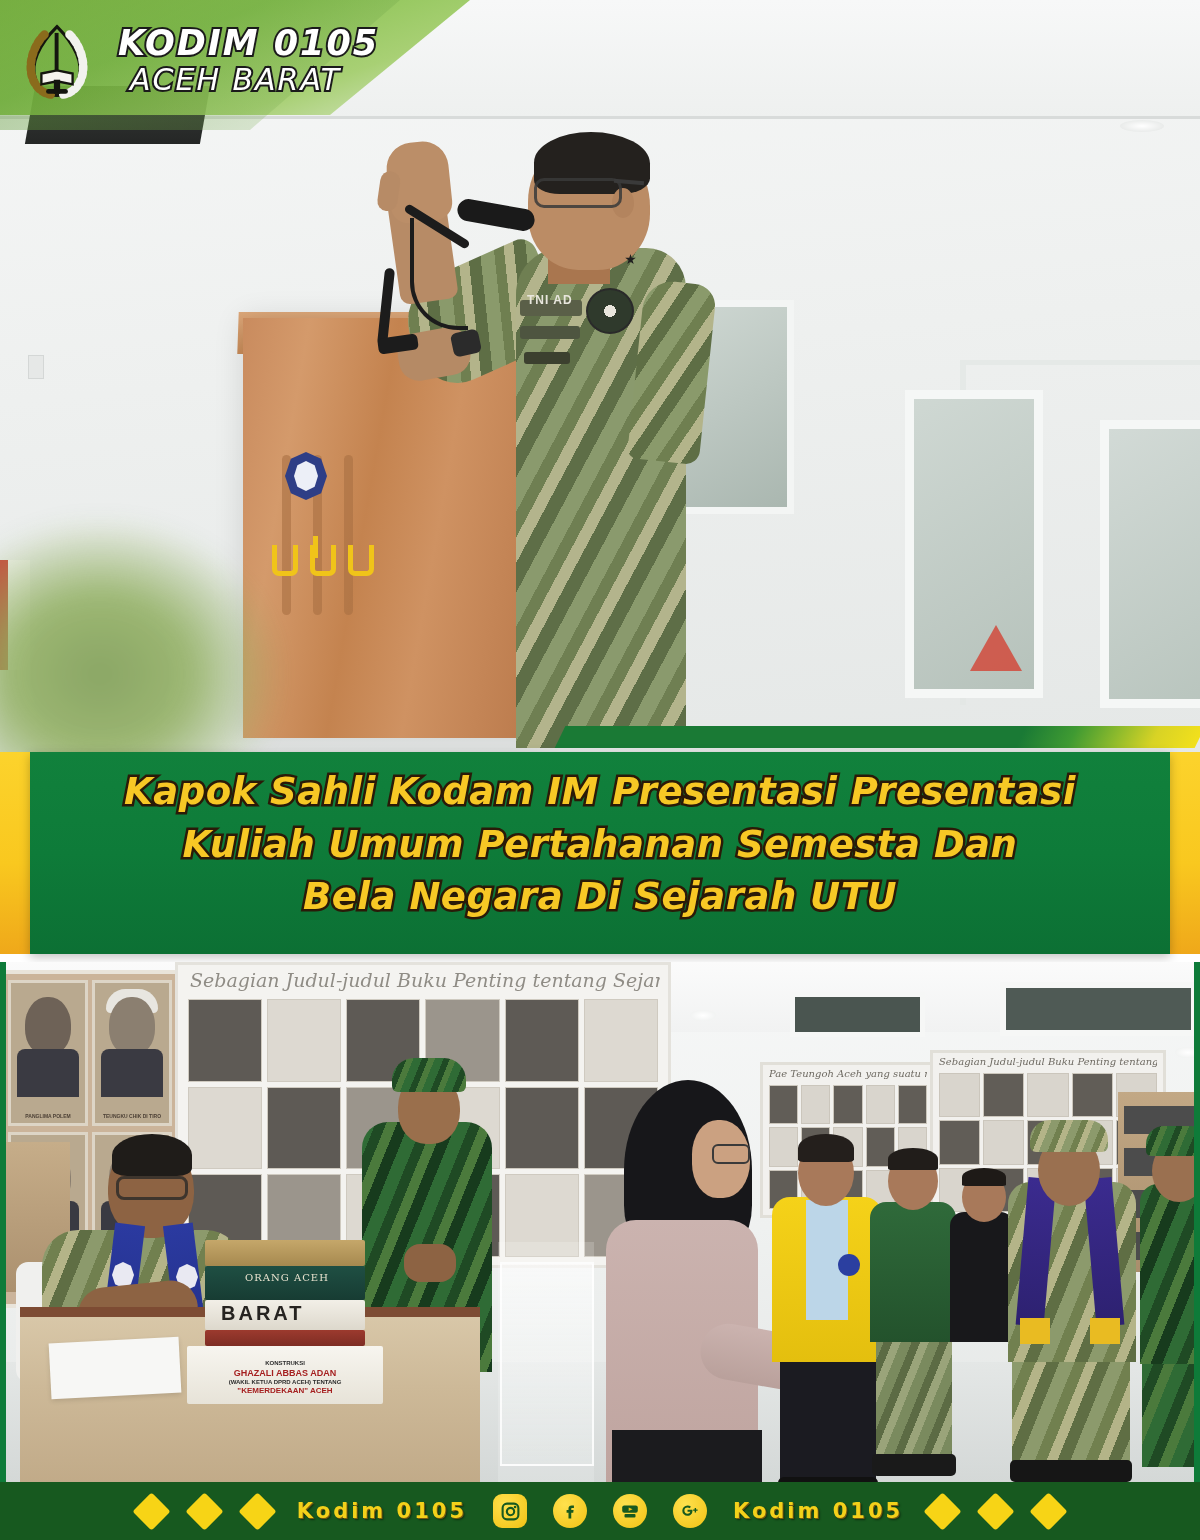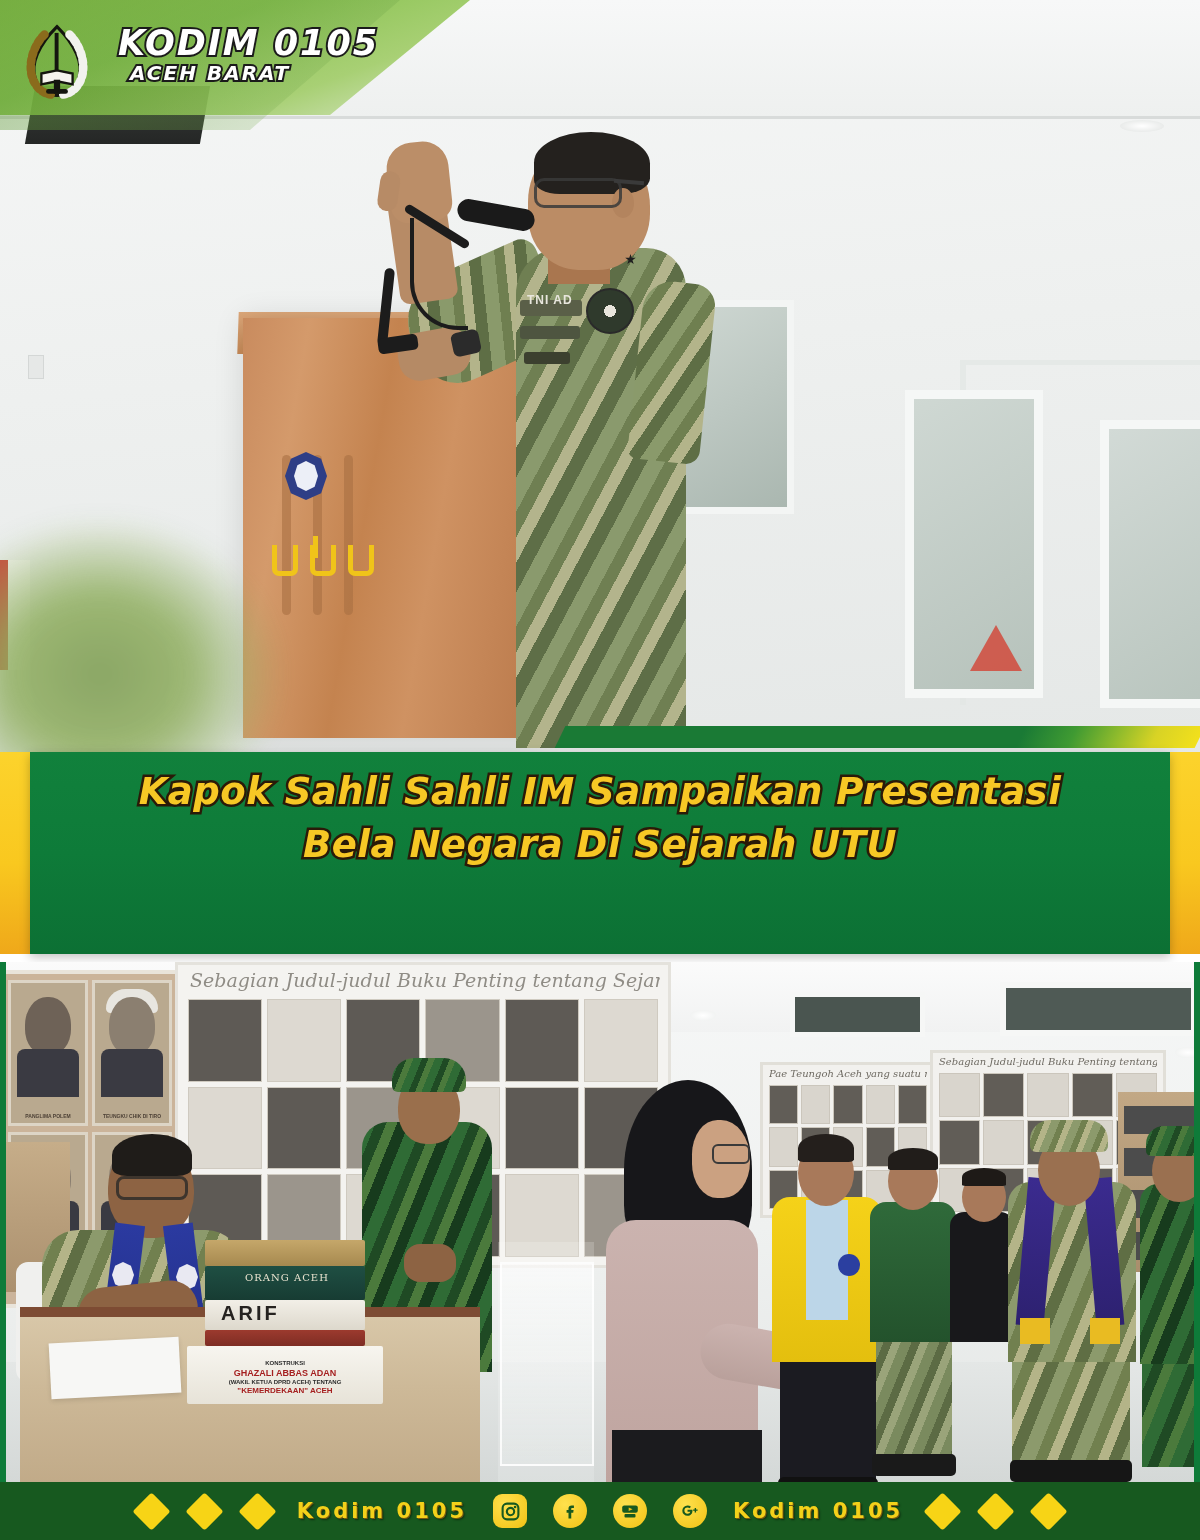--- a/index.html
+++ b/index.html
@@ -175,21 +175,21 @@
     position:absolute;left:18px;top:22px;width:78px;height:78px;
   }
   .brand-txt{position:absolute;left:118px;top:26px;width:320px;}
   .brand-l1{
     font-size:35px;font-weight:700;line-height:1;color:#ffffff;font-style:italic;
     letter-spacing:2px;
     -webkit-text-stroke:4px #1b1b1b;paint-order:stroke fill;
     font-family:"DejaVu Sans", sans-serif;
   }
   .brand-l2{
-    font-size:20px;font-weight:700;line-height:1.25;color:#ffffff;font-style:italic;
+    font-size:30px;font-weight:400;line-height:1.25;color:#ffffff;font-style:italic;
     letter-spacing:2px;padding-left:12px;
     -webkit-text-stroke:4px #1b1b1b;paint-order:stroke fill;
     font-family:"DejaVu Sans", sans-serif;
   }
 
   
   .band-top{
     position:absolute;left:560px;top:726px;width:640px;height:22px;
     background:linear-gradient(90deg,#1a7a35 0%,#1a7a35 72%,#3f9a32 80%,#8fbb2c 87%,#d8d325 93%,#f2e01c 100%);
     transform:skewX(-26deg);
@@ -482,21 +482,22 @@
     <div class="brand-l2">ACEH BARAT</div>
   </div>
 
   <div class="band-top"></div>
 
   <div class="banner-wrap">
     <div class="banner-yellow-l"></div>
     <div class="banner-yellow-r"></div>
     <div class="banner-green">
       <div class="banner-title">
-        <span class="tl">Kapok Sahli Sahli IM Sampaikan Presentasi</span>
+        <span class="tl">Kapok Sahli Kodam IM Presentasi Presentasi</span>
+        <span class="tl">Kuliah Umum Pertahanan Semesta Dan</span>
         <span class="tl">Bela Negara Di Sejarah UTU</span>
       </div>
     </div>
   </div>
 
   <div class="band-bot"></div>
 
   <div class="photo-bot">
     <div class="bwall"></div>
     <div class="bceil"></div>
@@ -626,21 +627,21 @@
     <div class="table"></div>
     <div class="paper"></div>
 
     <div class="books">
       <div class="bk bk1"></div>
       <div class="bk bk2"></div>
       <div class="bk bk3"></div>
       <div class="bk bk4"></div>
       <div class="bk bk5"></div>
       <div class="bk-t1">ORANG ACEH</div>
-      <div class="bk-t2">ARIF</div>
+      <div class="bk-t2">BARAT</div>
       <div class="bk-t3">
         <i>KONSTRUKSI</i>
         <span>GHAZALI ABBAS ADAN</span>
         <i>(WAKIL KETUA DPRD ACEH) TENTANG</i>
         <b>"KEMERDEKAAN" ACEH</b>
       </div>
     </div>
 
     <div class="acrylic2"></div>
     <div class="acrylic"></div>

